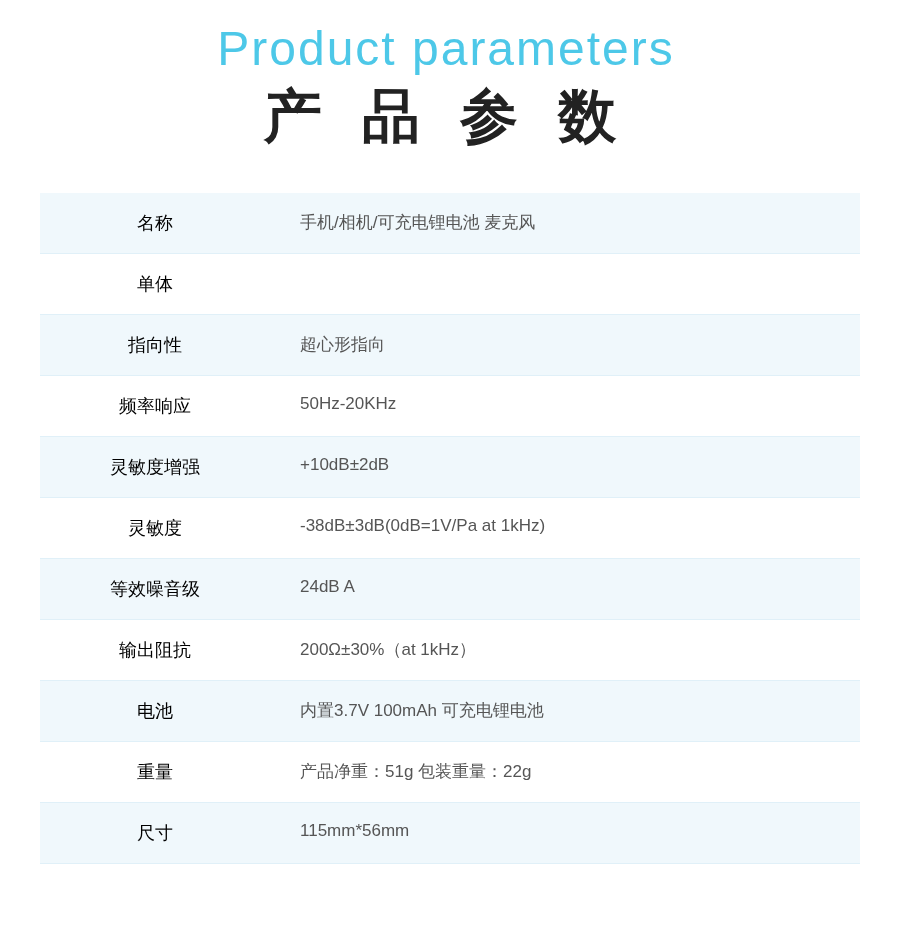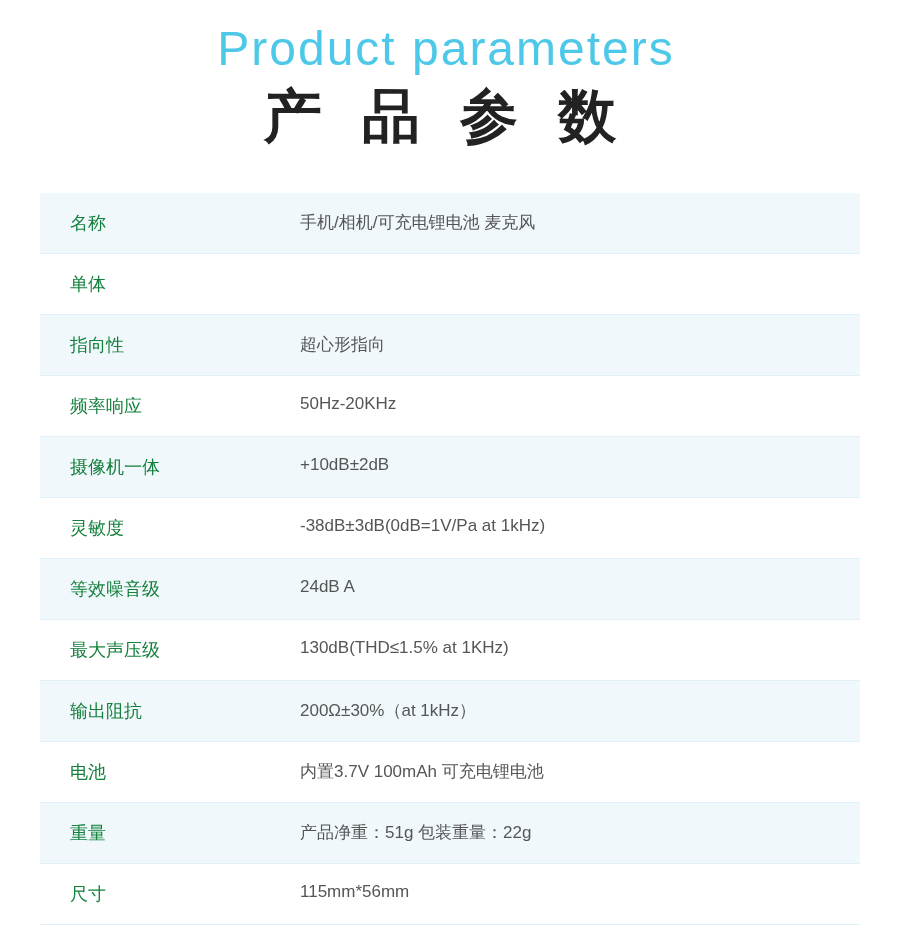--- a/index.html
+++ b/index.html
@@ -59,22 +59,23 @@
 
     .param-row:nth-child(even) {
       background-color: #ffffff;
     }
 
     .param-label {
       width: 220px;
       min-width: 220px;
       padding: 18px 20px 18px 30px;
       font-size: 18px;
-      color: #15803d;
+      color: #000000;
       font-weight: 500;
+      text-align: center;
     }
 
     .param-value {
       flex: 1;
       padding: 18px 20px 18px 40px;
       font-size: 17px;
       color: #555555;
       font-weight: 400;
     }
   </style>
@@ -96,34 +97,30 @@
     </div>
     <div class="param-row">
       <div class="param-label">指向性</div>
       <div class="param-value">超心形指向</div>
     </div>
     <div class="param-row">
       <div class="param-label">频率响应</div>
       <div class="param-value">50Hz-20KHz</div>
     </div>
     <div class="param-row">
-      <div class="param-label">摄像机一体</div>
+      <div class="param-label">灵敏度增强</div>
       <div class="param-value">+10dB±2dB</div>
     </div>
     <div class="param-row">
       <div class="param-label">灵敏度</div>
       <div class="param-value">-38dB±3dB(0dB=1V/Pa at 1kHz)</div>
     </div>
     <div class="param-row">
       <div class="param-label">等效噪音级</div>
       <div class="param-value">24dB A</div>
-    </div>
-    <div class="param-row">
-      <div class="param-label">最大声压级</div>
-      <div class="param-value">130dB(THD≤1.5% at 1KHz)</div>
     </div>
     <div class="param-row">
       <div class="param-label">输出阻抗</div>
       <div class="param-value">200Ω±30%（at 1kHz）</div>
     </div>
     <div class="param-row">
       <div class="param-label">电池</div>
       <div class="param-value">内置3.7V 100mAh 可充电锂电池</div>
     </div>
     <div class="param-row">

